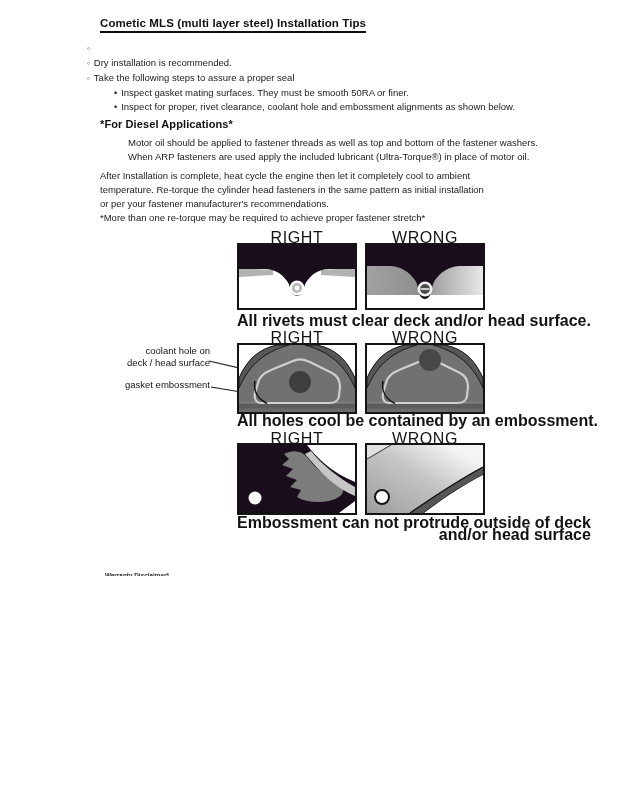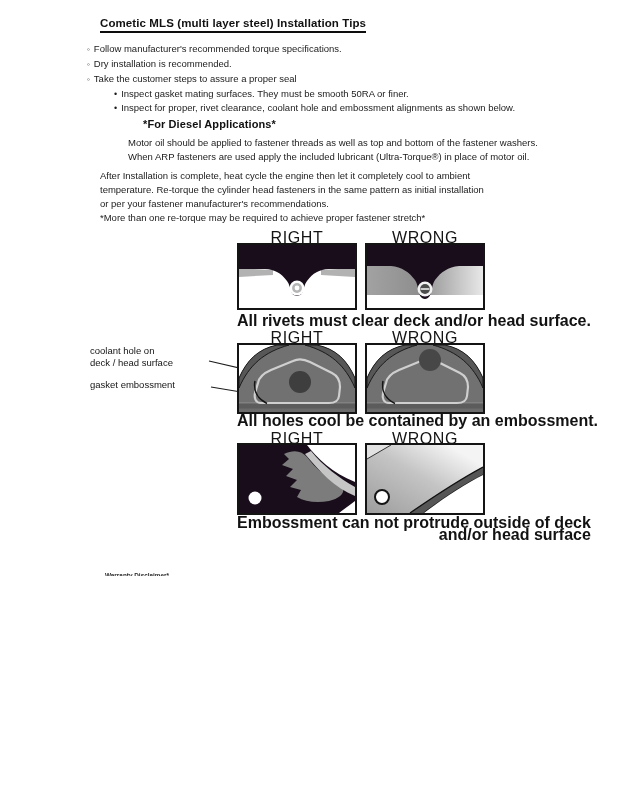--- a/index.html
+++ b/index.html
@@ -10,51 +10,50 @@
   .abs{position:absolute;}
   .title{
     left:100px;top:17px;font-size:11.5px;font-weight:bold;color:#111;
     border-bottom:2px solid #0d0d0d;padding-bottom:2px;letter-spacing:0.1px;
   }
   .bullets{left:87px;top:42px;font-size:9.5px;line-height:14px;color:#1b1b1b;}
   .b-row{display:flex;gap:4px;align-items:baseline;}
   .b-row.sub{margin-left:27px;}
   .b-marker{font-size:8px;flex:0 0 auto;}
   .b-marker.dot{font-size:9px;}
-  .h2{left:100px;top:118px;font-size:11px;font-weight:bold;color:#101010;letter-spacing:0.1px;margin-left:43px;}
+  .h2{left:100px;top:118px;font-size:11px;font-weight:bold;color:#101010;letter-spacing:0.1px;}
   .para{font-size:9.5px;line-height:14px;white-space:pre-line;color:#1b1b1b;}
   .dlabel{font-size:16px;letter-spacing:0.6px;color:#141414;width:120px;text-align:center;}
   .caption{font-size:16px;line-height:12px;white-space:pre-line;color:#121212;font-weight:bold;}
-  .sidelabel{font-size:9.5px;line-height:11.5px;white-space:pre-line;text-align:left;width:120px;color:#141414;}
+  .sidelabel{font-size:9.5px;line-height:11.5px;white-space:pre-line;text-align:right;width:120px;color:#141414;}
   .dbox{border:2px solid #141414;background:#fff;}
   .dbox svg{display:block;}
   .fineprint{left:105px;top:572px;width:409px;font-size:6px;line-height:7.9px;color:#2b2b2b;}
   .fineprint p{margin:0 0 4.5px 0;text-align:justify;white-space:pre-line;}
   .fineprint .fp-head{font-weight:bold;font-size:6.4px;margin-bottom:4px;text-align:left;}
   .footer-code{left:389px;top:755px;font-size:13.5px;letter-spacing:0.3px;color:#1a1a1a;}
 </style>
 </head>
 <body>
 
 <div class="page">
 
   <div class="abs title">Cometic MLS (multi layer steel) Installation Tips</div>
 
   <div class="abs bullets">
     <div class="b-row">
       <span class="b-marker">◦</span>
-      <span>Follow manufacturer's recommended torque specifications.</span>
     </div>
     <div class="b-row">
       <span class="b-marker">◦</span>
       <span>Dry installation is recommended.</span>
     </div>
     <div class="b-row">
       <span class="b-marker">◦</span>
-      <span>Take the customer steps to assure a proper seal</span>
+      <span>Take the following steps to assure a proper seal</span>
     </div>
     <div class="b-row sub">
       <span class="b-marker dot">•</span>
       <span>Inspect gasket mating surfaces.  They must be smooth 50RA or finer.</span>
     </div>
     <div class="b-row sub">
       <span class="b-marker dot">•</span>
       <span>Inspect for proper, rivet clearance, coolant hole and embossment alignments as shown below.</span>
     </div>
   </div>

